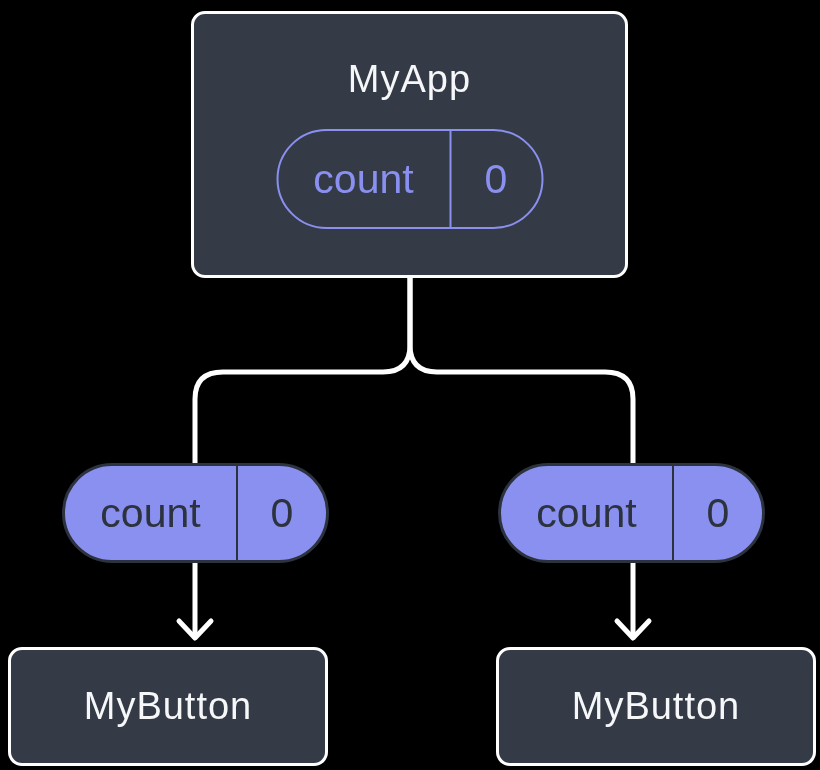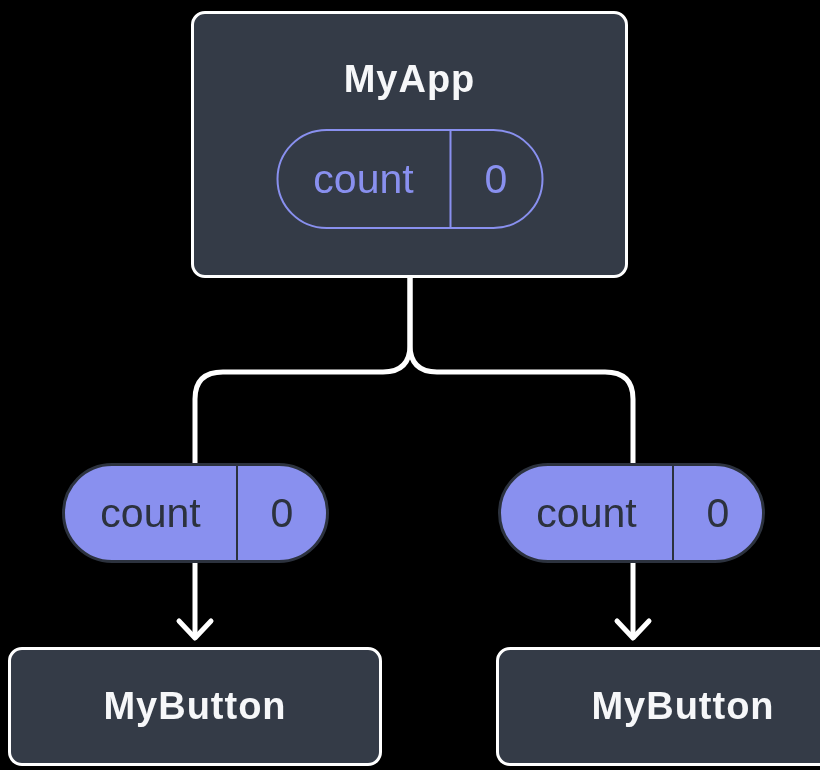--- a/index.html
+++ b/index.html
@@ -33,31 +33,31 @@
     background: var(--node-fill, #343B47);
     border: 3px solid var(--node-border, #fff);
     border-radius: 14px;
     z-index: 1;
   }
   .node--root {
     left: 191px; top: 11px;
     width: 437px; height: 267px;
   }
   .node--leaf {
-    width: 374px; height: 119px;
+    width: 320px; height: 119px;
     display: flex;
     align-items: center;
     justify-content: center;
   }
   .node--leaf-left  { left: 8px;   top: 647px; }
   .node--leaf-right { left: 496px; top: 647px; }
   .node-title {
     color: var(--node-title, #F6F7F9);
     font-size: 38px;
-    font-weight: 700;
+    font-weight: 400;
     letter-spacing: 1px;
     text-align: center;
   }
   .node--root .node-title {
     position: absolute;
     left: 0; right: 0;
     top: 44px;
   }
   .pill {
     position: absolute;

